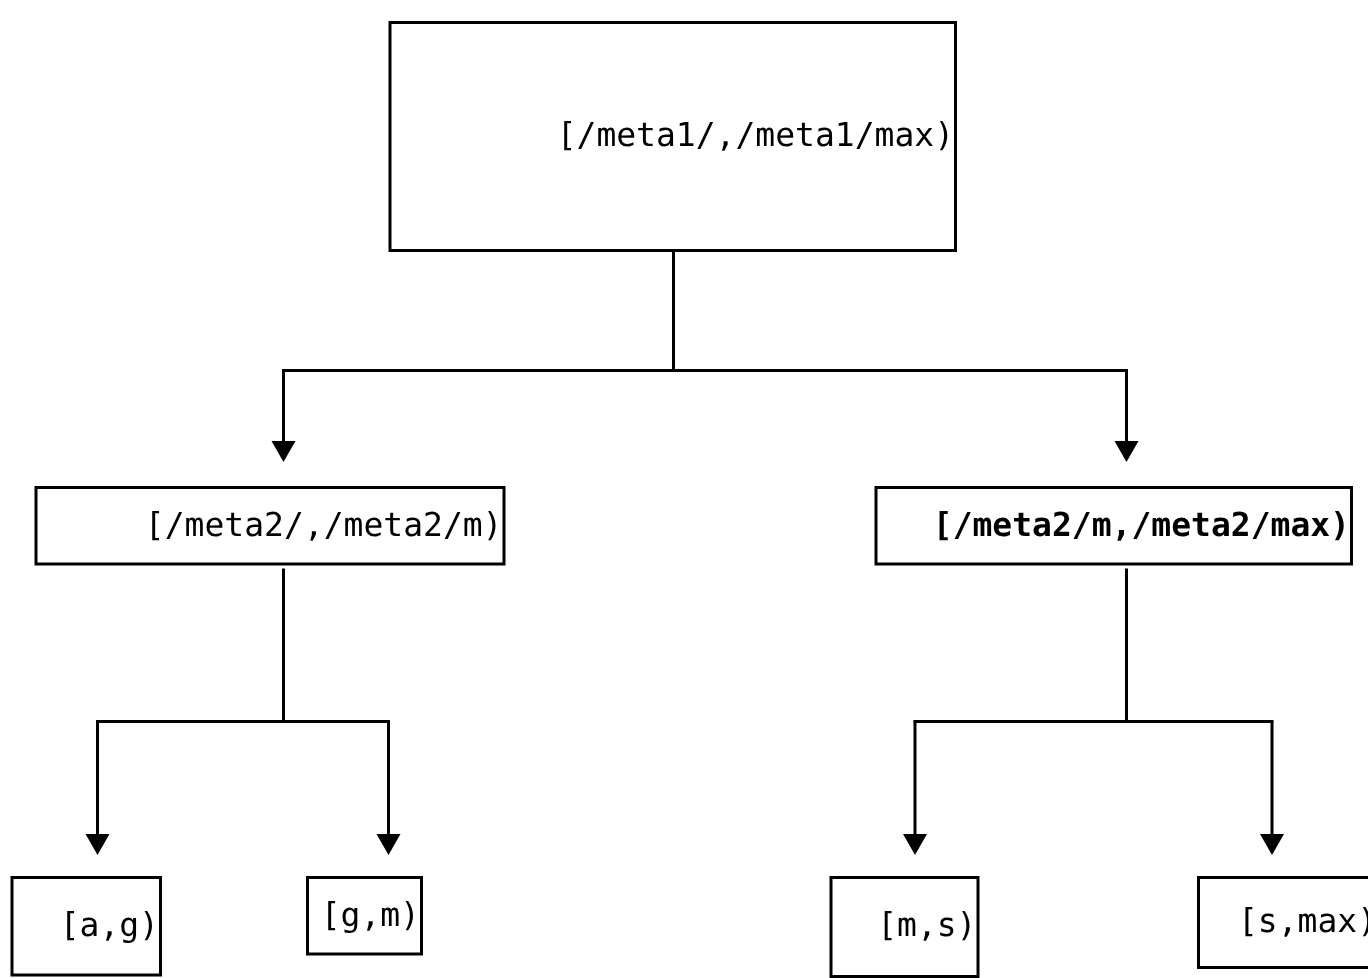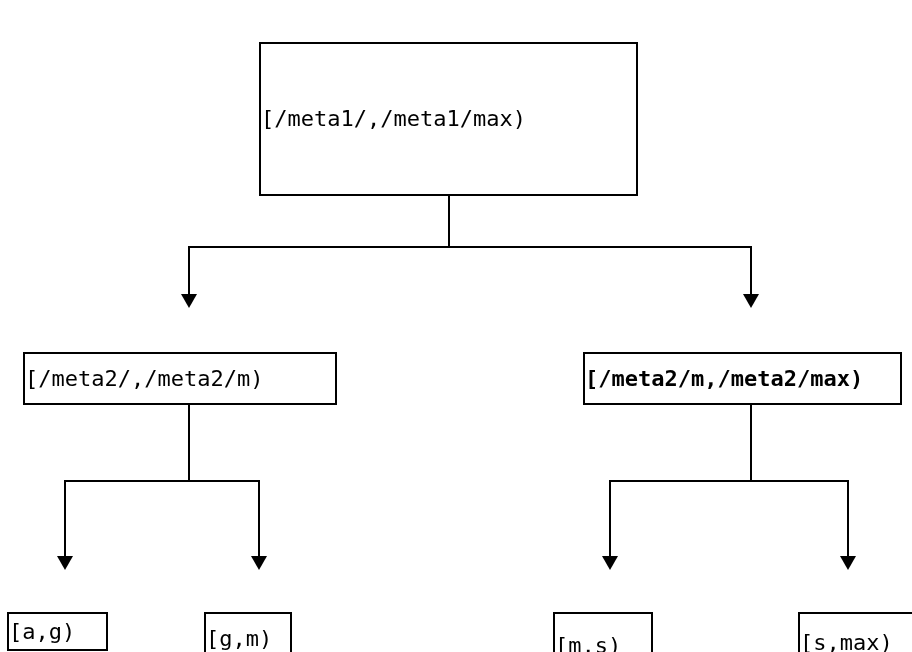--- a/index.html
+++ b/index.html
@@ -22,32 +22,31 @@
     width: 912px;
     height: 652px;
   }
   .node {
     position: absolute;
     box-sizing: border-box;
     border: 2px solid #000000;
     background: #ffffff;
     display: flex;
     align-items: center;
-    justify-content: flex-start;
+    justify-content: flex-end;
     font-size: 22px;
     line-height: 1;
     color: #000000;
     white-space: pre;
-    margin-top: 28px;
   }
   .node-root   { left: 259px; top: 14px;  width: 379px; height: 154px; }
   .node-left   { left: 23px;  top: 324px; width: 314px; height: 53px; }
   .node-right  { left: 583px; top: 324px; width: 319px; height: 53px; font-weight: bold; }
-  .node-leaf-ag   { left: 7px;   top: 584px; width: 101px; height: 39px; }
-  .node-leaf-gm   { left: 204px; top: 584px; width: 88px;  height: 53px; }
+  .node-leaf-ag   { left: 7px;   top: 584px; width: 101px; height: 67px; }
+  .node-leaf-gm   { left: 204px; top: 584px; width: 78px;  height: 53px; }
   .node-leaf-ms   { left: 553px; top: 584px; width: 100px; height: 68px; }
   .node-leaf-smax { left: 798px; top: 584px; width: 122px; height: 62px; }
 </style>
 </head>
 <body>
 
 <div class="canvas">
 
   <svg class="edges-svg" viewBox="0 0 912 652" xmlns="http://www.w3.org/2000/svg">
     <g stroke="#000000" stroke-width="2" fill="none">

